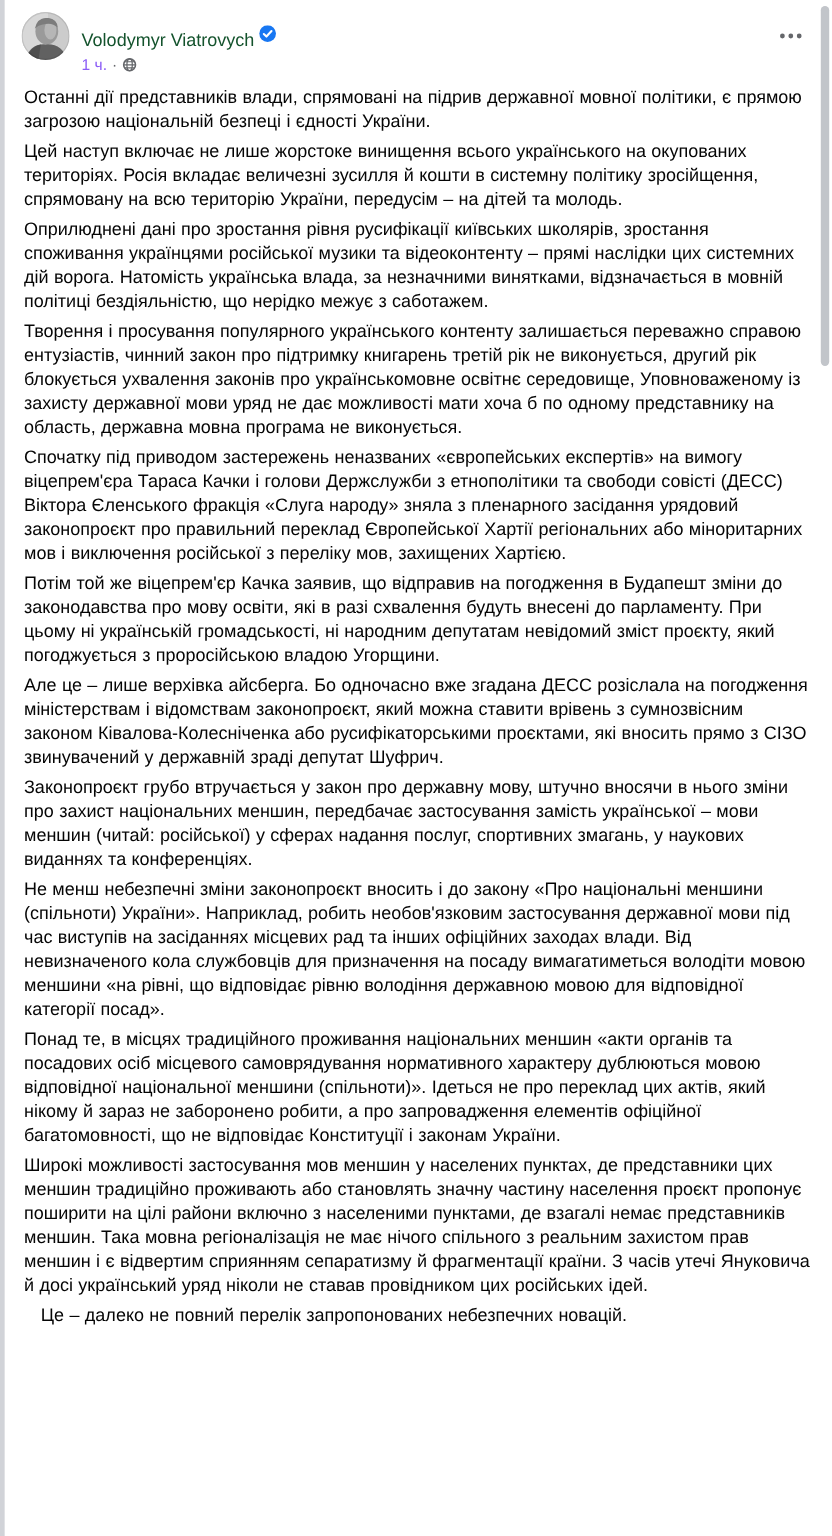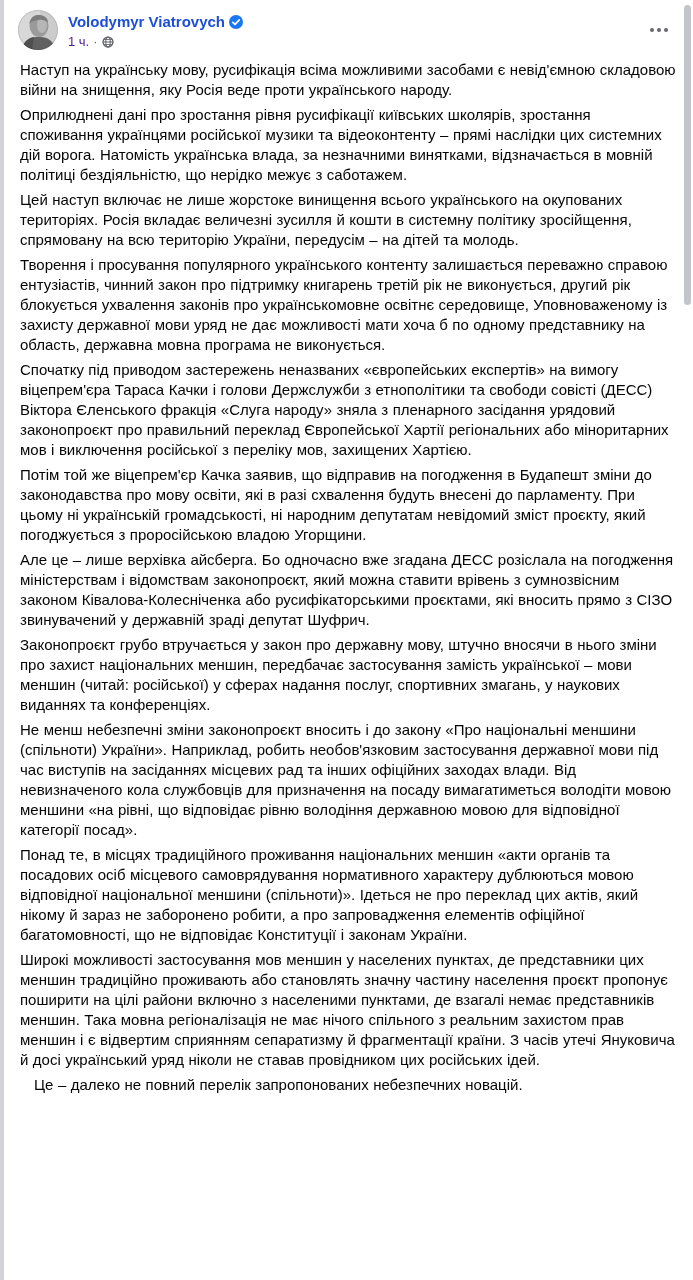--- a/index.html
+++ b/index.html
@@ -40,38 +40,39 @@
     width: 40px; height: 40px;
     border-radius: 50%;
     flex: 0 0 40px;
     cursor: pointer;
   }
   .avatar svg { display: block; width: 40px; height: 40px; }
   .header-text { margin-left: 10px; padding-top: 3px; }
   .name-row { display: flex; align-items: center; gap: 4px; }
   .author-name {
     font-size: 15px;
-    font-weight: 700;
-    color: #1d4ed8;
+    font-weight: 400;
+    color: #14532d;
     text-decoration: none;
     line-height: 18px;
     cursor: pointer;
+    margin-top: 12px;
   }
   .verified { display: inline-flex; width: 14px; height: 14px; }
   .verified svg { width: 14px; height: 14px; display: block; }
   .meta-row {
     display: flex;
     align-items: center;
     gap: 4px;
     margin-top: 3px;
     color: #65676b;
     font-size: 13px;
     line-height: 16px;
   }
-  .timestamp { color: #4c1d95; text-decoration: none; cursor: pointer; }
+  .timestamp { color: #8b5cf6; text-decoration: none; cursor: pointer; }
   .meta-dot { color: #65676b; }
   .globe { display: inline-flex; width: 12px; height: 12px; }
   .globe svg { width: 12px; height: 12px; display: block; }
   .more-btn {
     position: absolute;
     right: 2px; top: 18px;
     width: 32px; height: 24px;
     border: none;
     background: transparent;
     display: flex;
@@ -153,23 +154,23 @@
       <button class="more-btn">
         <svg width="20" height="6" viewBox="0 0 20 6">
           <circle cx="3" cy="3" r="2" fill="#65676b"></circle>
           <circle cx="10" cy="3" r="2" fill="#65676b"></circle>
           <circle cx="17" cy="3" r="2" fill="#65676b"></circle>
         </svg>
       </button>
     </header>
 
     <div class="post-body">
-      <p>Наступ на українську мову, русифікація всіма можливими засобами є невід'ємною складовою війни на знищення, яку Росія веде проти українського народу.</p>
+      <p>Останні дії представників влади, спрямовані на підрив державної мовної політики, є прямою загрозою національній безпеці і єдності України.</p>
+      <p>Цей наступ включає не лише жорстоке винищення всього українського на окупованих територіях. Росія вкладає величезні зусилля й кошти в системну політику зросійщення, спрямовану на всю територію України, передусім – на дітей та молодь.</p>
       <p>Оприлюднені дані про зростання рівня русифікації київських школярів, зростання споживання українцями російської музики та відеоконтенту – прямі наслідки цих системних дій ворога. Натомість українська влада, за незначними винятками, відзначається в мовній політиці бездіяльністю, що нерідко межує з саботажем.</p>
-      <p>Цей наступ включає не лише жорстоке винищення всього українського на окупованих територіях. Росія вкладає величезні зусилля й кошти в системну політику зросійщення, спрямовану на всю територію України, передусім – на дітей та молодь.</p>
       <p>Творення і просування популярного українського контенту залишається переважно справою ентузіастів, чинний закон про підтримку книгарень третій рік не виконується, другий рік блокується ухвалення законів про українськомовне освітнє середовище, Уповноваженому із захисту державної мови уряд не дає можливості мати хоча б по одному представнику на область, державна мовна програма не виконується.</p>
       <p>Спочатку під приводом застережень неназваних «європейських експертів» на вимогу віцепрем'єра Тараса Качки і голови Держслужби з етнополітики та свободи совісті (ДЕСС) Віктора Єленського фракція «Слуга народу» зняла з пленарного засідання урядовий законопроєкт про правильний переклад Європейської Хартії регіональних або міноритарних мов і виключення російської з переліку мов, захищених Хартією.</p>
       <p>Потім той же віцепрем'єр Качка заявив, що відправив на погодження в Будапешт зміни до законодавства про мову освіти, які в разі схвалення будуть внесені до парламенту. При цьому ні українській громадськості, ні народним депутатам невідомий зміст проєкту, який погоджується з проросійською владою Угорщини.</p>
       <p>Але це – лише верхівка айсберга. Бо одночасно вже згадана ДЕСС розіслала на погодження міністерствам і відомствам законопроєкт, який можна ставити врівень з сумнозвісним законом Ківалова-Колесніченка або русифікаторськими проєктами, які вносить прямо з СІЗО звинувачений у державній зраді депутат Шуфрич.</p>
       <p>Законопроєкт грубо втручається у закон про державну мову, штучно вносячи в нього зміни про захист національних меншин, передбачає застосування замість української – мови меншин (читай: російської) у сферах надання послуг, спортивних змагань, у наукових виданнях та конференціях.</p>
       <p>Не менш небезпечні зміни законопроєкт вносить і до закону «Про національні меншини (спільноти) України». Наприклад, робить необов'язковим застосування державної мови під час виступів на засіданнях місцевих рад та інших офіційних заходах влади. Від невизначеного кола службовців для призначення на посаду вимагатиметься володіти мовою меншини «на рівні, що відповідає рівню володіння державною мовою для відповідної категорії посад».</p>
       <p>Понад те, в місцях традиційного проживання національних меншин «акти органів та посадових осіб місцевого самоврядування нормативного характеру дублюються мовою відповідної національної меншини (спільноти)». Ідеться не про переклад цих актів, який нікому й зараз не заборонено робити, а про запровадження елементів офіційної багатомовності, що не відповідає Конституції і законам України.</p>
       <p>Широкі можливості застосування мов меншин у населених пунктах, де представники цих меншин традиційно проживають або становлять значну частину населення проєкт пропонує поширити на цілі райони включно з населеними пунктами, де взагалі немає представників меншин. Така мовна регіоналізація не має нічого спільного з реальним захистом прав меншин і є відвертим сприянням сепаратизму й фрагментації країни. З часів утечі Януковича й досі український уряд ніколи не ставав провідником цих російських ідей.</p>
       <p>Це – далеко не повний перелік запропонованих небезпечних новацій.</p>
     </div>

